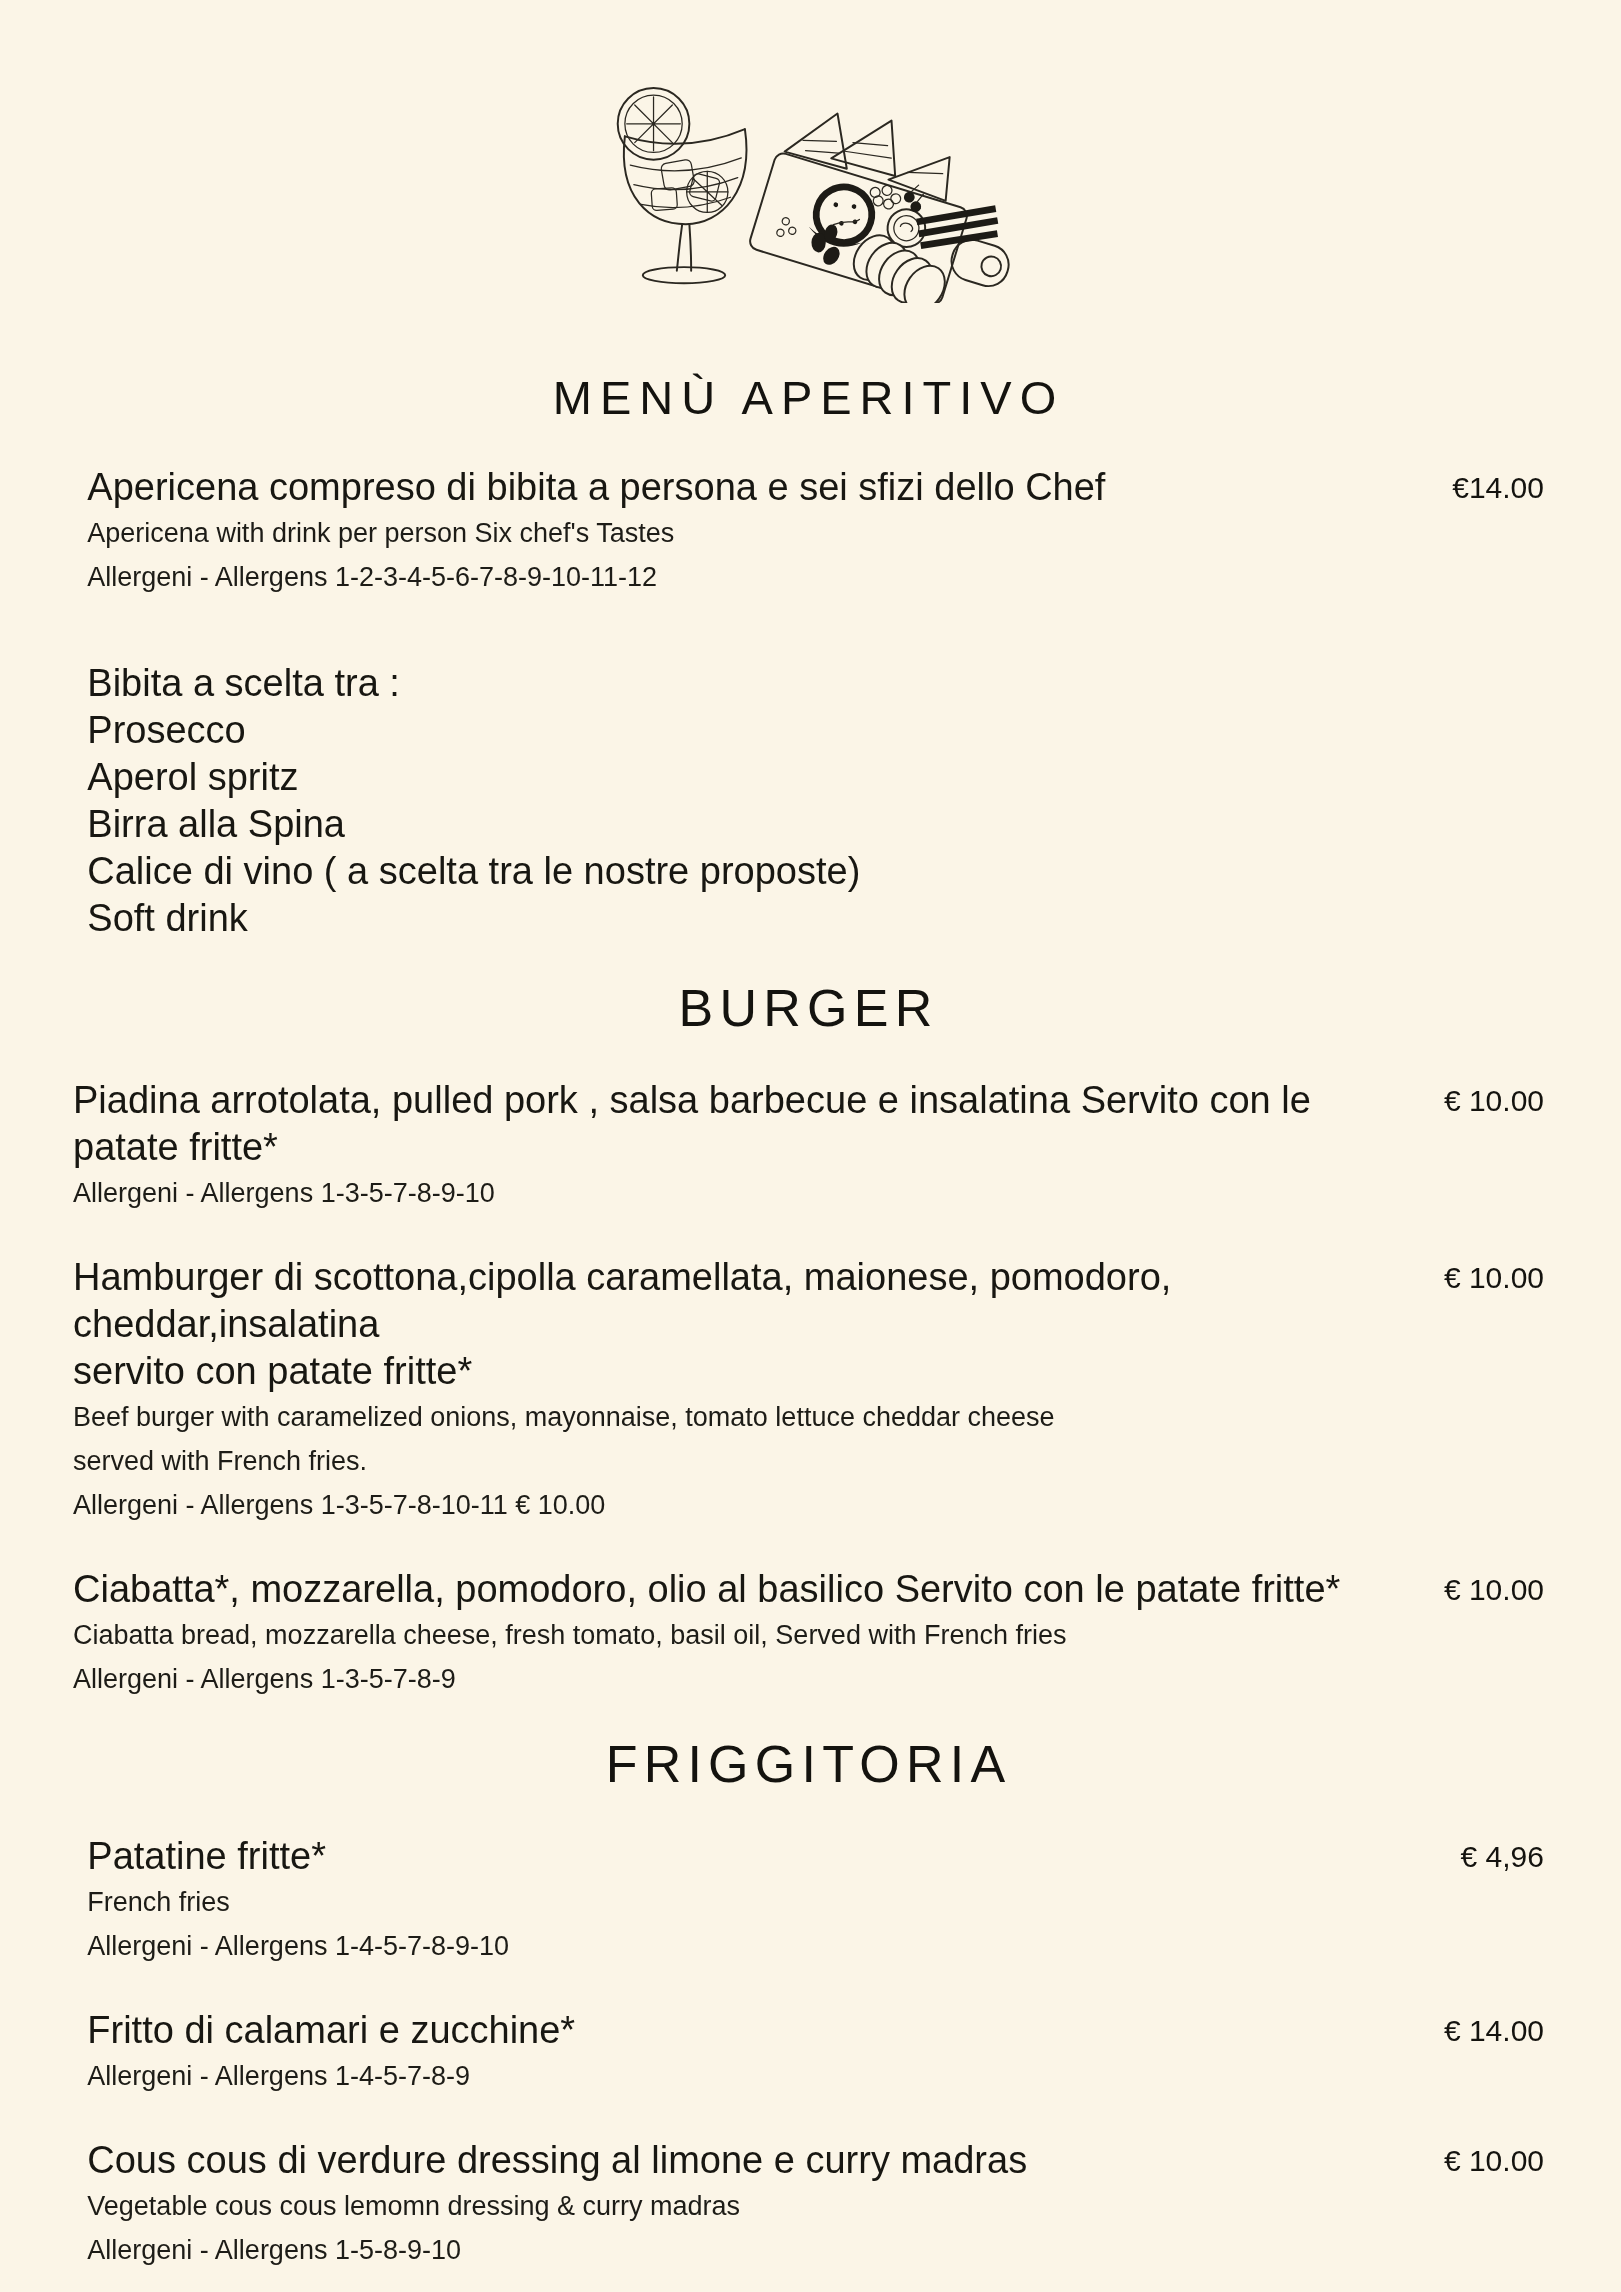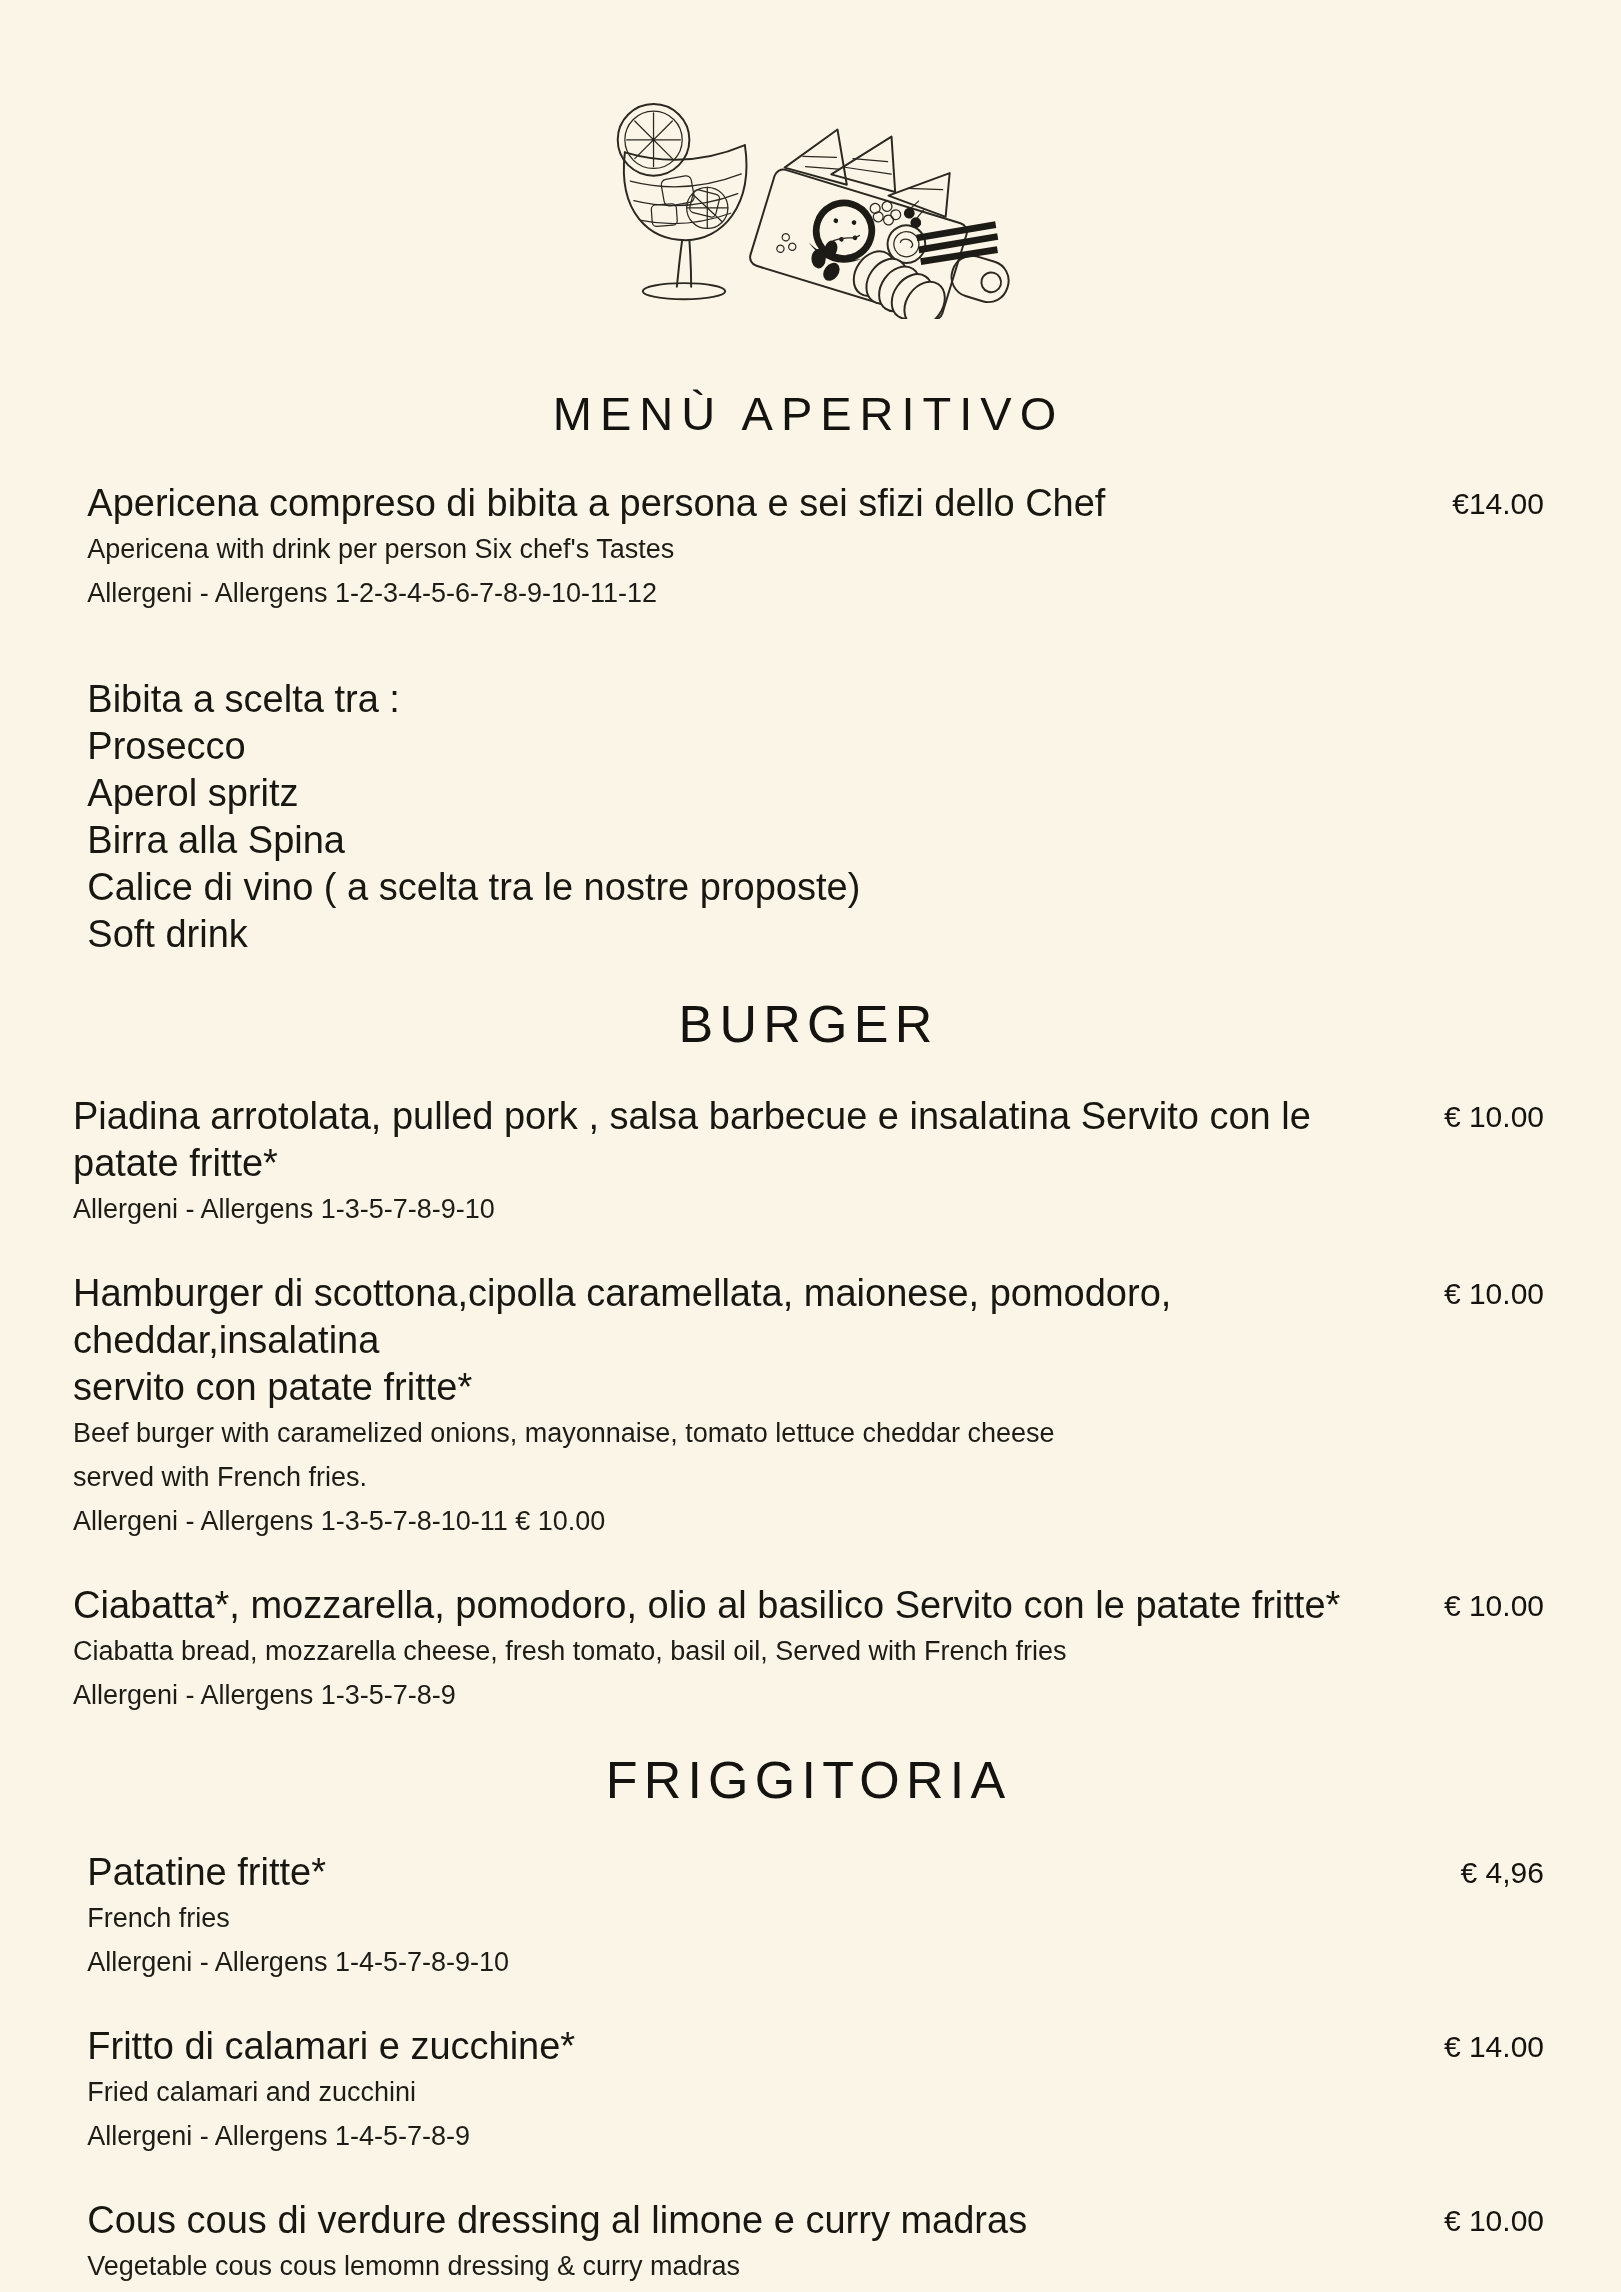--- a/index.html
+++ b/index.html
@@ -2,21 +2,21 @@
 <html style="font-size:14.3px"><head>
 <meta charset="utf-8">
 <style>
   html,body { margin:0; padding:0; }
   body {
     width:1621px; height:2293px; overflow:hidden;
     background:#fbf5e7; color:#181712;
     font-family:"Liberation Sans", sans-serif;
   }
   * { box-sizing:border-box; }
-  .page { width:1621px; height:2206px; padding:16px 77px 36px 73px; }
+  .page { width:1621px; height:2206px; padding:0 77px 36px 73px; }
 
   .illustration { padding-top:79px; height:288px; display:flex; justify-content:center; }
 
   .menu-title {
     margin:82px 0 0 0; text-align:center;
     font-size:47px; font-weight:400; letter-spacing:0.17em; color:#14130f;
   }
   .section-title {
     margin:36px 0 0 0; text-align:center;
     font-size:52px; font-weight:400; letter-spacing:0.12em; color:#14130f;
@@ -181,21 +181,20 @@
     </div>
     <div class="en">French fries</div>
     <div class="en">Allergeni - Allergens 1-4-5-7-8-9-10</div>
   </section>
 
   <section class="item-block indent">
     <div class="row">
       <div class="name it">Fritto di calamari e zucchine*</div>
       <div class="price">€ 14.00</div>
     </div>
-    <div class="en">Fried calamari and zucchini</div>
     <div class="en">Allergeni - Allergens 1-4-5-7-8-9</div>
   </section>
 
   <section class="item-block indent">
     <div class="row">
       <div class="name it">Cous cous di verdure dressing al limone e curry madras</div>
       <div class="price">€ 10.00</div>
     </div>
     <div class="en">Vegetable cous cous lemomn dressing &amp; curry madras</div>
     <div class="en">Allergeni - Allergens 1-5-8-9-10</div>

